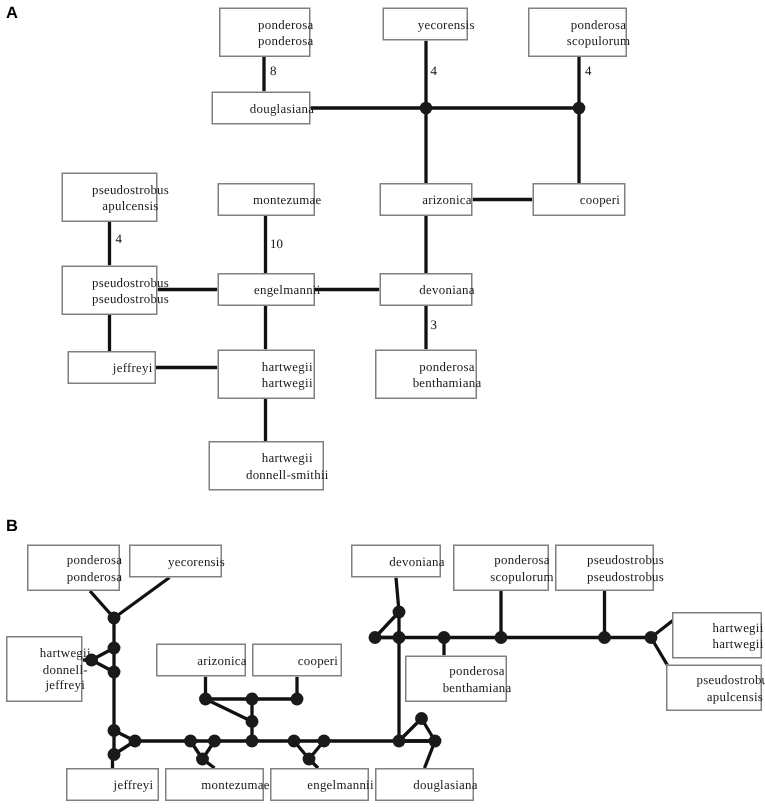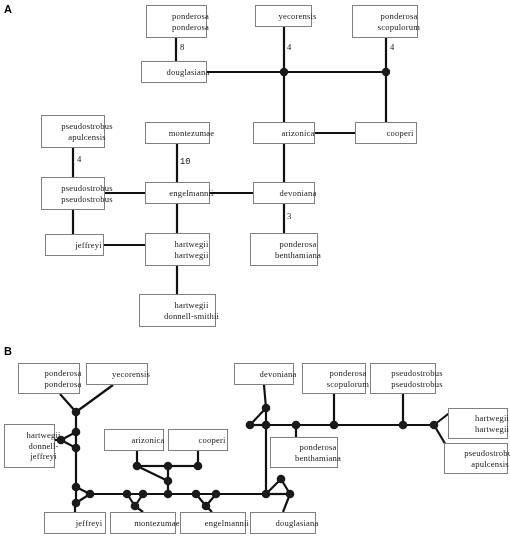--- a/index.html
+++ b/index.html
@@ -253,21 +253,21 @@
         <span>benthamiana</span>
       </div>
       <div class="nodebox" style="left: 139px; top: 294px; width: 77px; height: 33px;">
         <span>hartwegii</span>
         <span>donnell-smithii</span>
       </div>
       <div class="edge-label" style="left: 180px; top: 43px;">8</div>
       <div class="edge-label" style="left: 287px; top: 43px;">4</div>
       <div class="edge-label" style="left: 390px; top: 43px;">4</div>
       <div class="edge-label" style="left: 77px; top: 155px;">4</div>
-      <div class="edge-label" style="left: 180px; top: 158px; font-family: Liberation Mono, monospace;">10</div>
+      <div class="edge-label" style="left: 180px; top: 158px;">10</div>
       <div class="edge-label" style="left: 287px; top: 212px;">3</div>
       <div class="nodebox" style="left: 18px; top: 363px; width: 62px; height: 31px;">
         <span>ponderosa</span>
         <span>ponderosa</span>
       </div>
       <div class="nodebox" style="left: 86px; top: 363px; width: 62px; height: 22px;">
         <span>yecorensis</span>
       </div>
       <div class="nodebox" style="left: 234px; top: 363px; width: 60px; height: 22px;">
         <span>devoniana</span>

